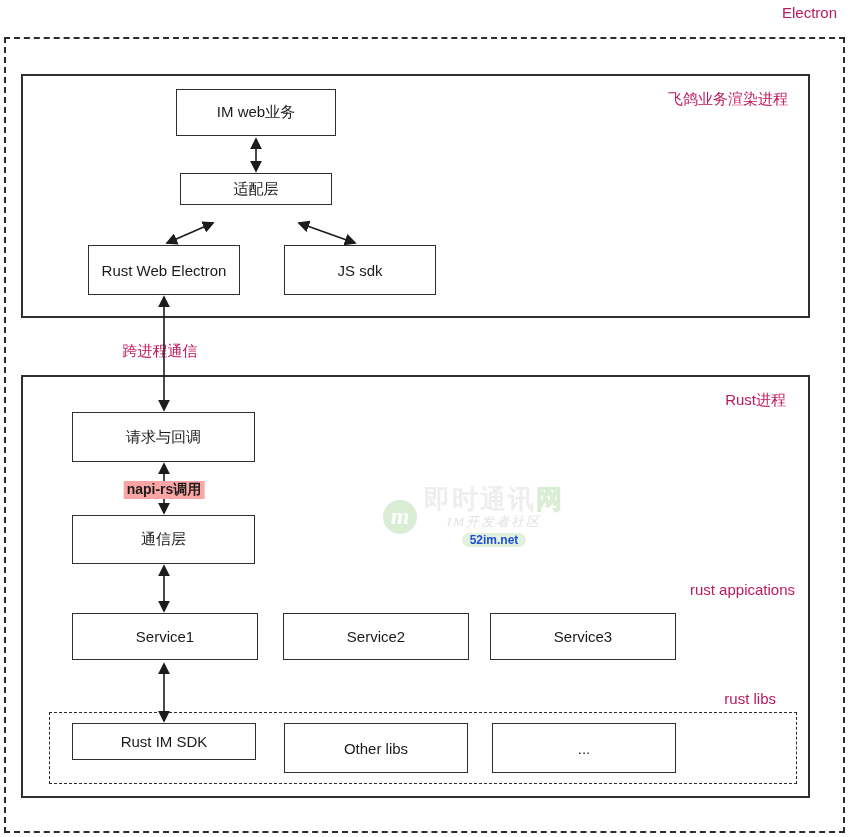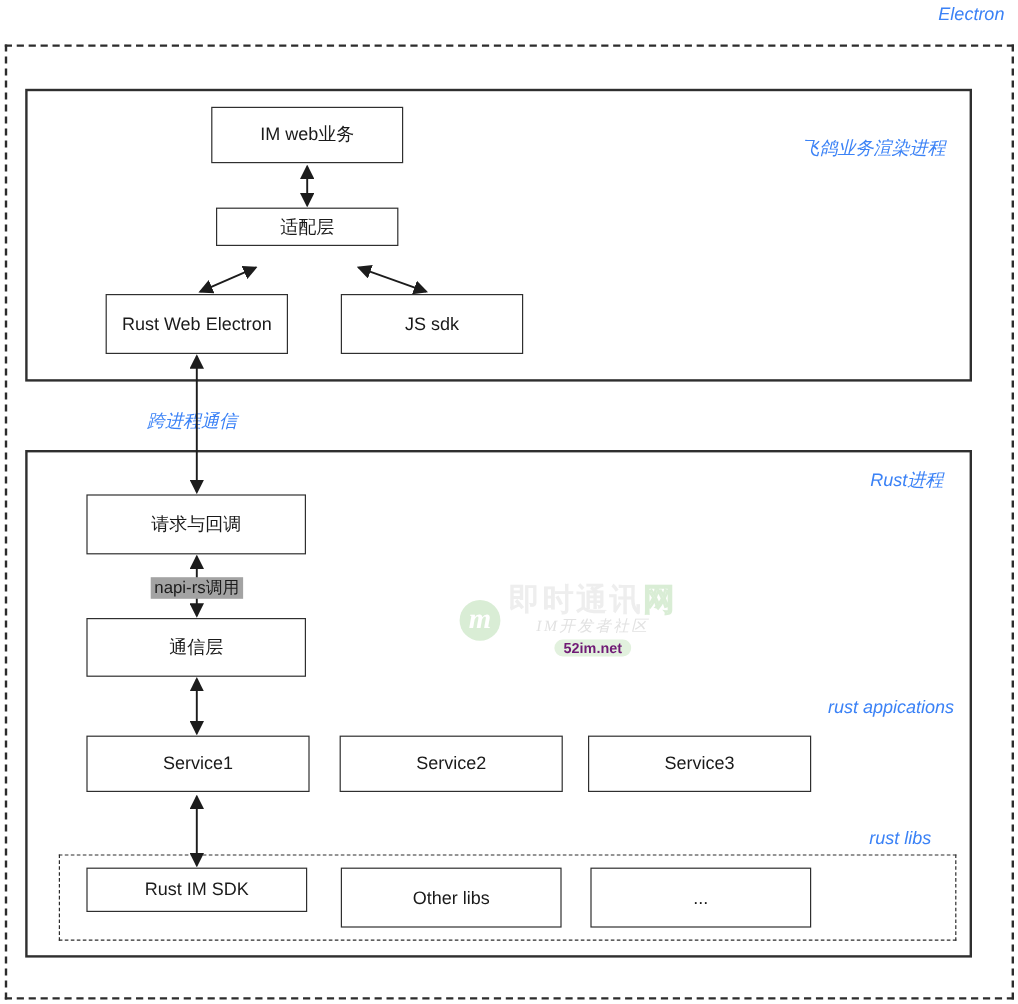--- a/index.html
+++ b/index.html
@@ -13,25 +13,26 @@
   
   .dashed-box{border:2px dashed #2c2c2c;background:transparent;z-index:1;}
   .solid-box{border:2px solid #2f2f2f;background:transparent;z-index:1;}
   
   .node{
     border:1.6px solid #2f2f2f;background:#ffffff;z-index:2;
     display:flex;align-items:center;justify-content:center;
     font-size:15px;color:#1a1a1a;text-align:right;
   }
   
-  .lbl{z-index:3;font-size:15px;color:#3b82f6;white-space:nowrap;font-style:italic;}
+  .lbl{z-index:3;font-size:15px;color:#be185d;white-space:nowrap;}
   .lbl-center{transform:translateX(-50%);}
   .lbl-napi{
-    z-index:6;font-size:14px;background:#a3a3a3;padding:0 3px;
+    z-index:6;font-size:14px;background:#fca5a5;padding:0 3px;
     transform:translateX(-50%);
+    font-weight:bold;
   }
   
   svg.overlay{position:absolute;left:0;top:0;z-index:5;pointer-events:none;}
   svg.overlay line{stroke:#1c1c1c;stroke-width:1.6;}
   
   .watermark{
     z-index:0;display:flex;align-items:center;gap:7px;
     -webkit-user-select:none;user-select:none;
   }
   .wm-logo{
@@ -43,35 +44,35 @@
   .wm-col{display:flex;flex-direction:column;line-height:1;}
   .wm-title{font-size:26px;font-weight:bold;letter-spacing:2px;white-space:nowrap;}
   .wm-title-main{color:#eeeeee;}
   .wm-title-last{color:#fbfdfb;-webkit-text-stroke:1px #d9edd5;}
   .wm-sub{display:flex;align-items:center;gap:5px;margin-top:3px;flex-direction:column;}
   .wm-sub-text{
     font-size:13px;color:#e2e2e2;font-style:italic;letter-spacing:2px;
     font-family:"Liberation Serif","DejaVu Serif",serif;white-space:nowrap;
   }
   .wm-badge{
-    font-size:12px;font-weight:bold;color:#701a75;background:#e2f1de;
+    font-size:12px;font-weight:bold;color:#1d4ed8;background:#e2f1de;
     border-radius:9px;padding:1px 8px;white-space:nowrap;
   }
 </style>
 </head>
 <body>
 
 <div class="abs lbl" style="top:4px;right:11px;">Electron</div>
 
 <div class="abs dashed-box" style="left:4px;top:37px;width:841px;height:796px;"></div>
 <div class="abs solid-box" style="left:21px;top:74px;width:789px;height:244px;"></div>
 <div class="abs solid-box" style="left:21px;top:375px;width:789px;height:423px;"></div>
 <div class="abs dashed-box" style="left:49px;top:712px;width:748px;height:72px;border-width:1.6px;"></div>
 
-<div class="abs lbl" style="top:90px;right:60px;margin-top:24px;">飞鸽业务渲染进程</div>
+<div class="abs lbl" style="top:90px;right:60px;">飞鸽业务渲染进程</div>
 <div class="abs lbl" style="top:391px;right:62px;text-align:center;">Rust进程</div>
 <div class="abs lbl" style="top:581px;right:53px;">rust appications</div>
 <div class="abs lbl" style="top:690px;right:72px;">rust libs</div>
 <div class="abs lbl lbl-center" style="top:342px;left:160px;">跨进程通信</div>
 
 <div class="abs watermark" style="left:383px;top:486px;">
   <div class="wm-logo">m</div>
   <div class="wm-col">
     <div class="wm-title">
       <span class="wm-title-main">即时通讯</span><span class="wm-title-last">网</span>

